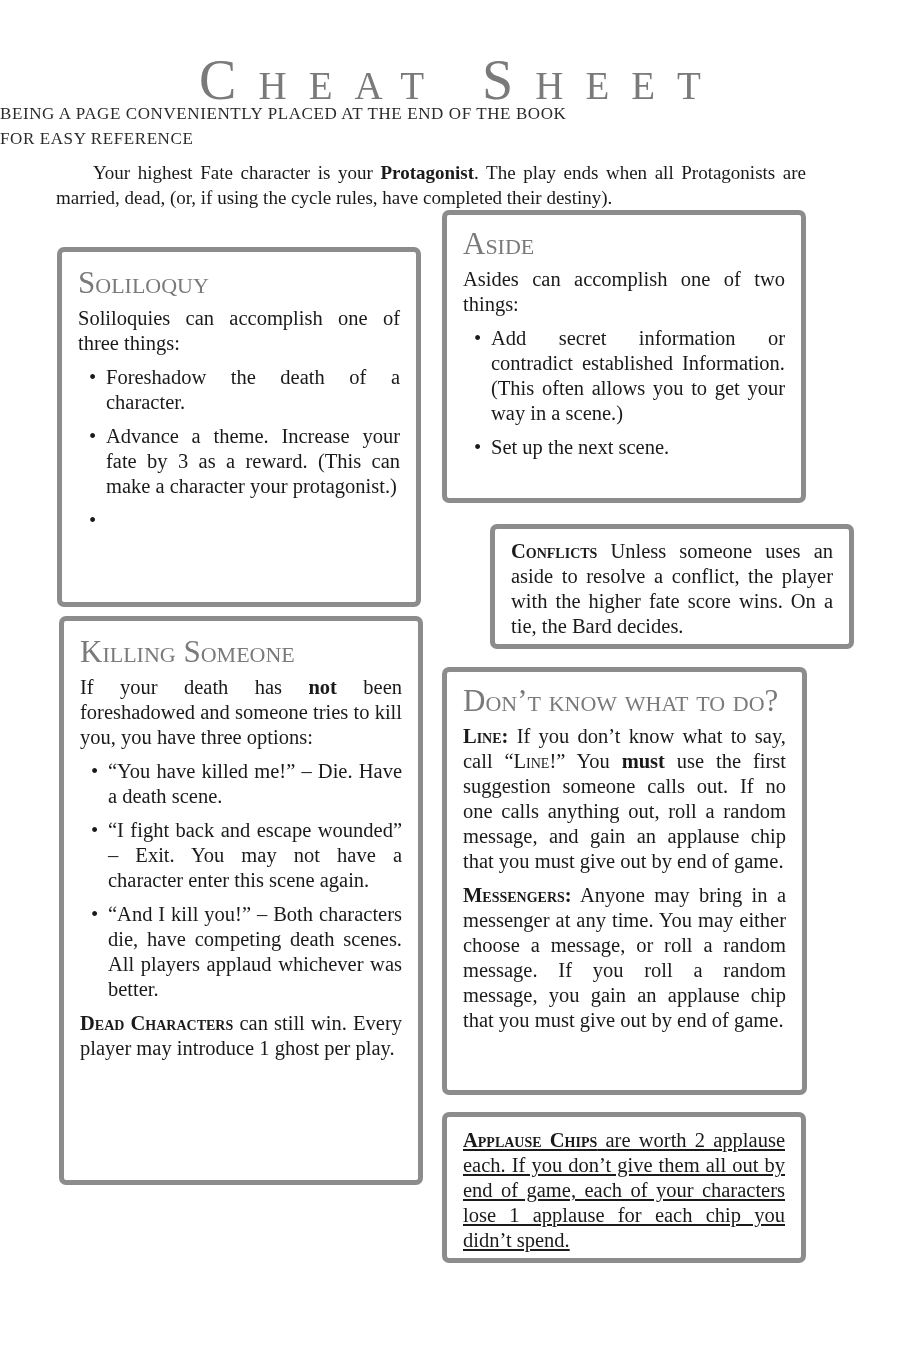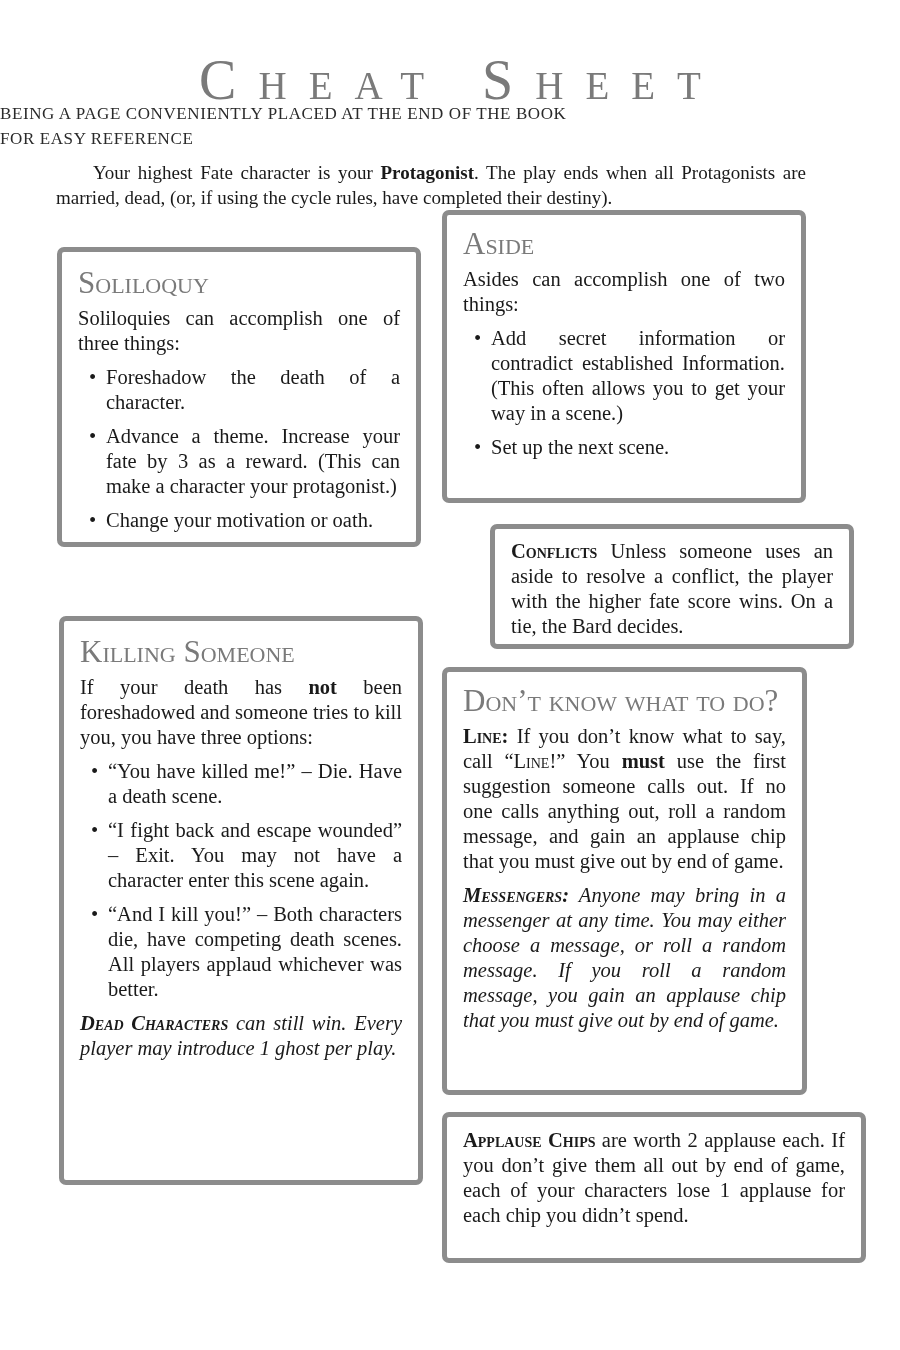--- a/index.html
+++ b/index.html
@@ -35,46 +35,46 @@
   .box p { margin: 0; text-align: justify; }
   .box h2 {
     margin: 0 0 6px 0; font-weight: normal; color: #7a7a7a;
     font-variant: small-caps; font-size: 31px; line-height: 34px;
   }
   .box ul { list-style: none; margin: 9px 0 0 0; padding: 0 0 0 11px; }
   .box li { position: relative; padding-left: 17px; margin-bottom: 9px; text-align: justify; }
   .box li .bullet { position: absolute; left: 0; top: 0; }
   .sc { font-variant: small-caps; font-weight: bold; }
   b { font-weight: bold; }
-  #box-soliloquy { left: 57px; top: 247px; width: 364px; height: 300px; padding-top: 14px; }
+  #box-soliloquy { left: 57px; top: 247px; width: 364px; height: 360px; padding-top: 14px; }
   #box-killing { left: 59px; top: 616px; width: 364px; height: 569px; padding-top: 14px; }
   #box-aside { left: 442px; top: 210px; width: 364px; height: 293px; padding-top: 12px; }
   #box-conflicts { left: 442px; top: 524px; width: 364px; height: 125px; padding-top: 10px; margin-left: 48px; }
   #box-dontknow { left: 442px; top: 667px; width: 365px; height: 428px; padding-top: 12px; }
-  #box-applause { left: 442px; top: 1112px; width: 424px; height: 151px; padding-top: 11px; }
-  .para-gap { margin-top: 9px !important; font-style: italic; }
+  #box-applause { left: 442px; top: 1112px; width: 364px; height: 151px; padding-top: 11px; text-decoration: underline; }
+  .para-gap { margin-top: 9px !important; }
 </style>
 </head>
 <body>
 
 <div class="title">Cheat Sheet</div>
 <div class="subtitle sub1">BEING A PAGE CONVENIENTLY PLACED AT THE END OF THE BOOK</div>
 <div class="subtitle sub2">FOR EASY REFERENCE</div>
 
 <div class="intro">
   <span class="indent"></span><span>Your highest Fate character is your </span><b>Protagonist</b><span>. The play ends when all Protagonists are married, dead, (or, if using the cycle rules, have completed their destiny).</span>
 </div>
 
 <div class="box" id="box-soliloquy">
   <h2>Soliloquy</h2>
   <p>Soliloquies can accomplish one of three things:</p>
   <ul>
     <li><span class="bullet">•</span><span>Foreshadow the death of a character.</span></li>
     <li><span class="bullet">•</span><span>Advance a theme. Increase your fate by 3 as a reward. (This can make a character your protagonist.)</span></li>
-    <li><span class="bullet">•</span><span>Change your motivation or oath.</span></li>
+    <li><span class="bullet">•</span></li>
   </ul>
 </div>
 
 <div class="box" id="box-killing">
   <h2>Killing Someone</h2>
   <p><span>If your death has </span><b>not</b><span> been foreshadowed and someone tries to kill you, you have three options:</span></p>
   <ul>
     <li><span class="bullet">•</span><span>“You have killed me!” – Die. Have a death scene.</span></li>
     <li><span class="bullet">•</span><span>“I fight back and escape wounded” – Exit. You may not have a character enter this scene again.</span></li>
     <li><span class="bullet">•</span><span>“And I kill you!” – Both characters die, have competing death scenes. All players applaud whichever was better.</span></li>

